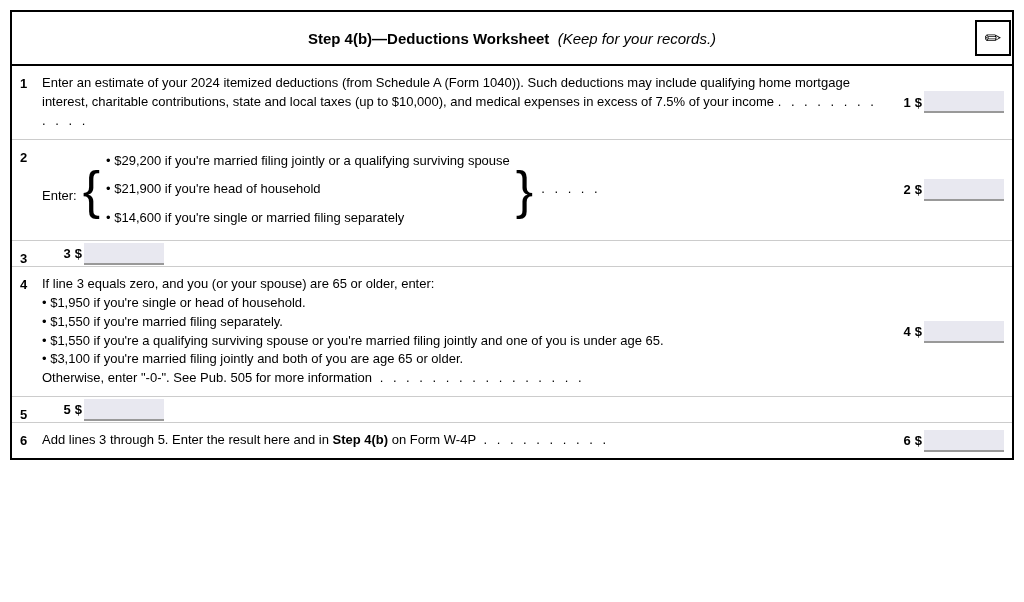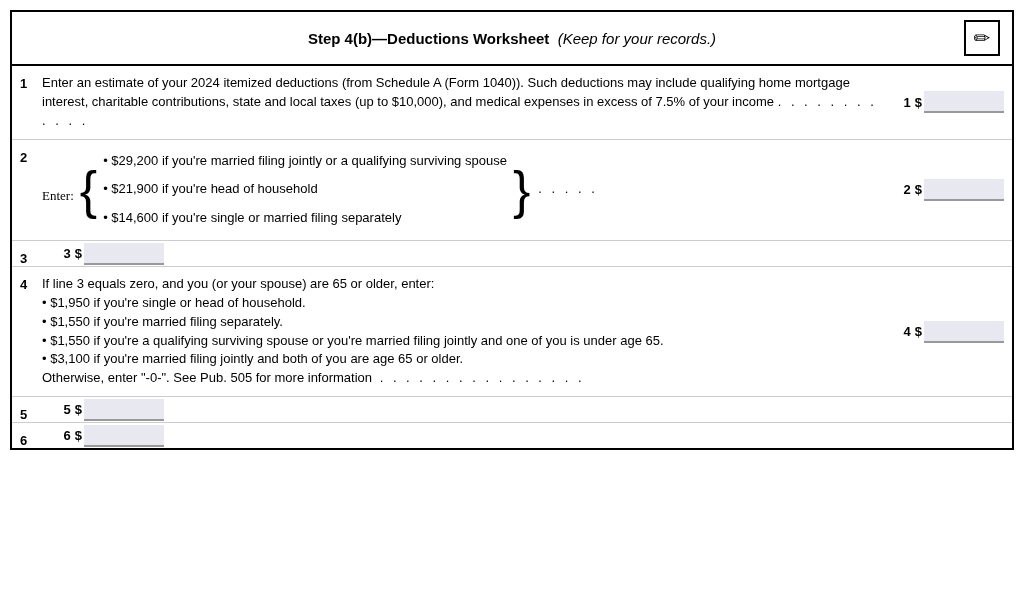--- a/index.html
+++ b/index.html
@@ -12,21 +12,21 @@
       min-height: 602px;
     }
     .worksheet {
       border: 2px solid #000;
       margin: 10px;
       padding: 0;
       background: #fff;
     }
     .header {
       border-bottom: 2px solid #000;
-      padding: 8px 12px;
+      padding: 8px 1px;
       display: flex;
       align-items: center;
       justify-content: space-between;
       background: #fff;
     }
     .header-title {
       font-size: 15px;
       font-weight: bold;
       flex: 1;
       text-align: center;
@@ -80,21 +80,20 @@
       font-size: 52px;
       line-height: 1;
       margin-left: 6px;
       font-weight: 100;
       color: #000;
     }
     .enter-label {
       font-size: 13px;
       margin-right: 6px;
       padding-top: 14px;
-      font-family: Liberation Serif, serif;
     }
     .dots-inline {
       display: inline;
       letter-spacing: 3px;
     }
     .bold {
       font-weight: bold;
     }
     .row-wrapper {
       display: flex;
@@ -210,20 +209,24 @@
     <div class="row-left-num">5</div>
     <div class="row-right">
       <span class="row-right-num">5</span>
       <span class="dollar">$</span>
       <input class="input-box" type="text" style="">
     </div>
   </div>
 
   <div class="row-wrapper">
     <div class="row-left-num">6</div>
+    <div class="row-middle">
+      <span>Add lines 3 through 5. Enter the result here and in </span><span class="bold">Step 4(b)</span><span> on Form W-4P</span>
+      <span class="dots-inline" style="margin-left:4px;">. . . . . . . . . .</span>
+    </div>
     <div class="row-right">
       <span class="row-right-num">6</span>
       <span class="dollar">$</span>
       <input class="input-box" type="text" style="">
     </div>
   </div>
 
 </div>
 
 </body></html>

